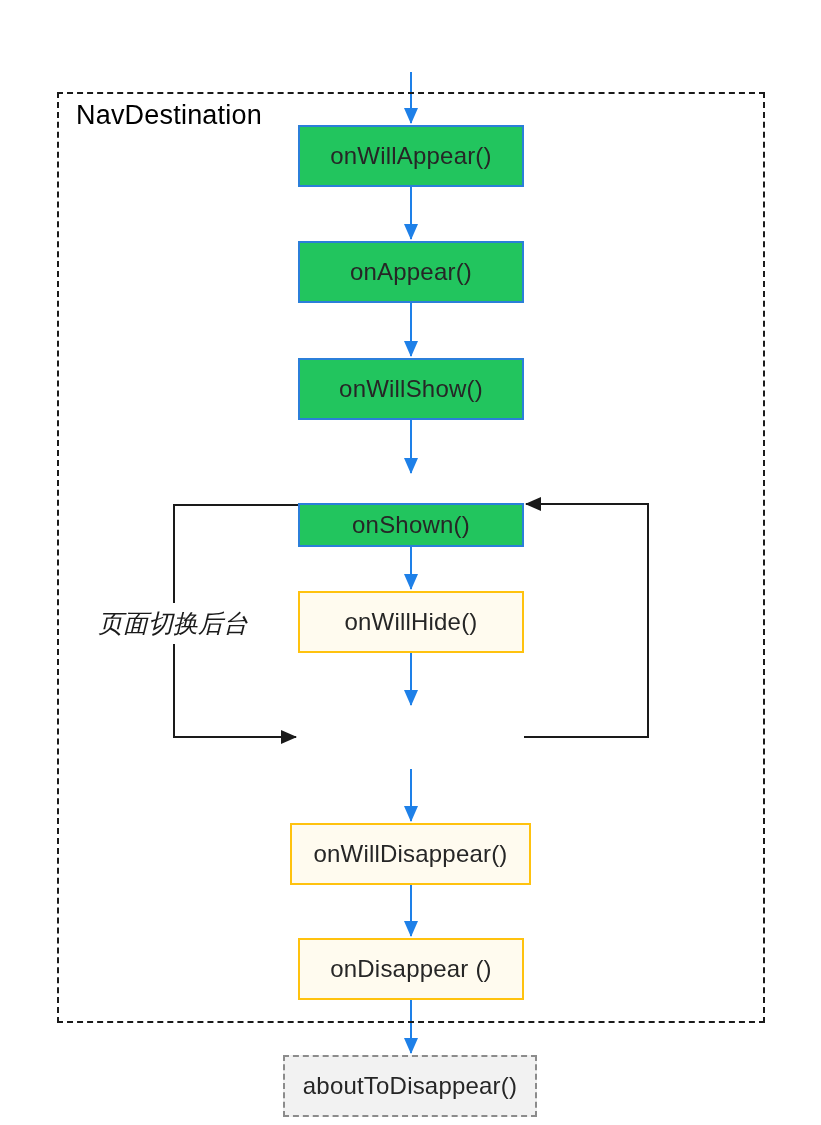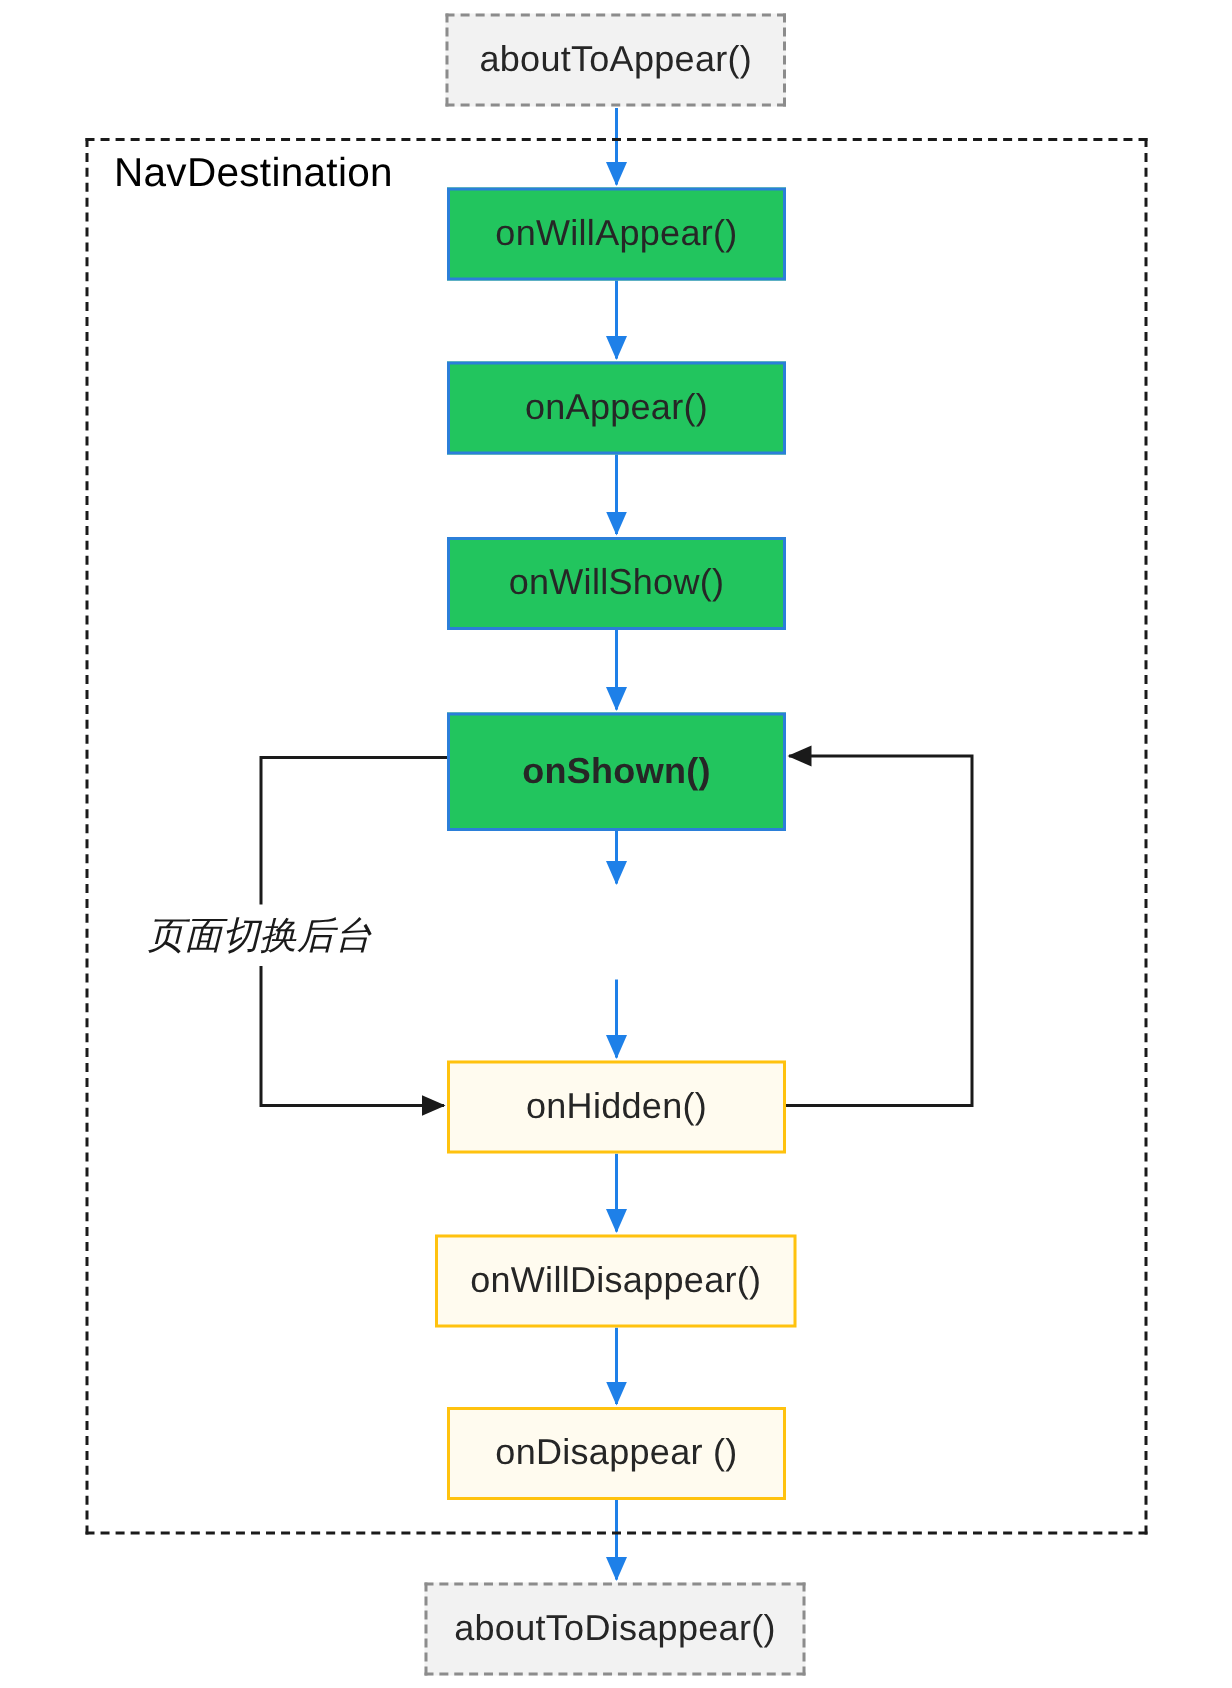--- a/index.html
+++ b/index.html
@@ -77,21 +77,21 @@
     white-space: nowrap;
   }
   .side-label.left  { left: 93px; font-style: italic; }
   .side-label.right { left: 568px; }
 
   
   .n-top      { left: 297px; top: 9px;    width: 227px; height: 62px; }
   .n-0        { left: 298px; top: 125px;  width: 226px; height: 62px; }
   .n-1        { left: 298px; top: 241px;  width: 226px; height: 62px; }
   .n-2        { left: 298px; top: 358px;  width: 226px; height: 62px; }
-  .n-3        { left: 298px; top: 475px;  width: 226px; height: 79px; font-weight: bold; }
+  .n-3        { left: 298px; top: 503px;  width: 226px; height: 44px; }
   .n-4        { left: 298px; top: 591px;  width: 226px; height: 62px; }
   .n-5        { left: 298px; top: 707px;  width: 226px; height: 62px; }
   .n-6        { left: 290px; top: 823px;  width: 241px; height: 62px; }
   .n-7        { left: 298px; top: 938px;  width: 226px; height: 62px; }
   .n-bottom   { left: 283px; top: 1055px; width: 254px; height: 62px; }
 
   svg .flow-line {
     stroke: #1E80E8;
     stroke-width: 2;
     fill: none;
@@ -127,27 +127,26 @@
     <path class="flow-line" d="M411 885 L411 936" marker-end="url(#arrowBlue)"></path>
     <path class="flow-line" d="M411 1000 L411 1053" marker-end="url(#arrowBlue)"></path>
 
     <path class="loop-line" d="M298 505 L174 505 L174 737 L296 737" marker-end="url(#arrowBlack)"></path>
     <path class="loop-line" d="M524 737 L648 737 L648 504 L526 504" marker-end="url(#arrowBlack)"></path>
   </svg>
 
   <div class="nav-container"></div>
   <div class="nav-title">NavDestination</div>
 
-  <div class="node external n-top">aboutToAppear()</div>
   <div class="node external n-bottom">aboutToDisappear()</div>
 
   <div class="node show-phase n-0">onWillAppear()</div>
   <div class="node show-phase n-1">onAppear()</div>
   <div class="node show-phase n-2">onWillShow()</div>
   <div class="node show-phase n-3">onShown()</div>
 
-  <div class="node hide-phase n-5">onHidden()</div>
+  <div class="node hide-phase n-4">onWillHide()</div>
   <div class="node hide-phase n-6">onWillDisappear()</div>
   <div class="node hide-phase n-7">onDisappear ()</div>
 
   <div class="side-label left">页面切换后台</div>
 
 </div>
 
 </body></html>

